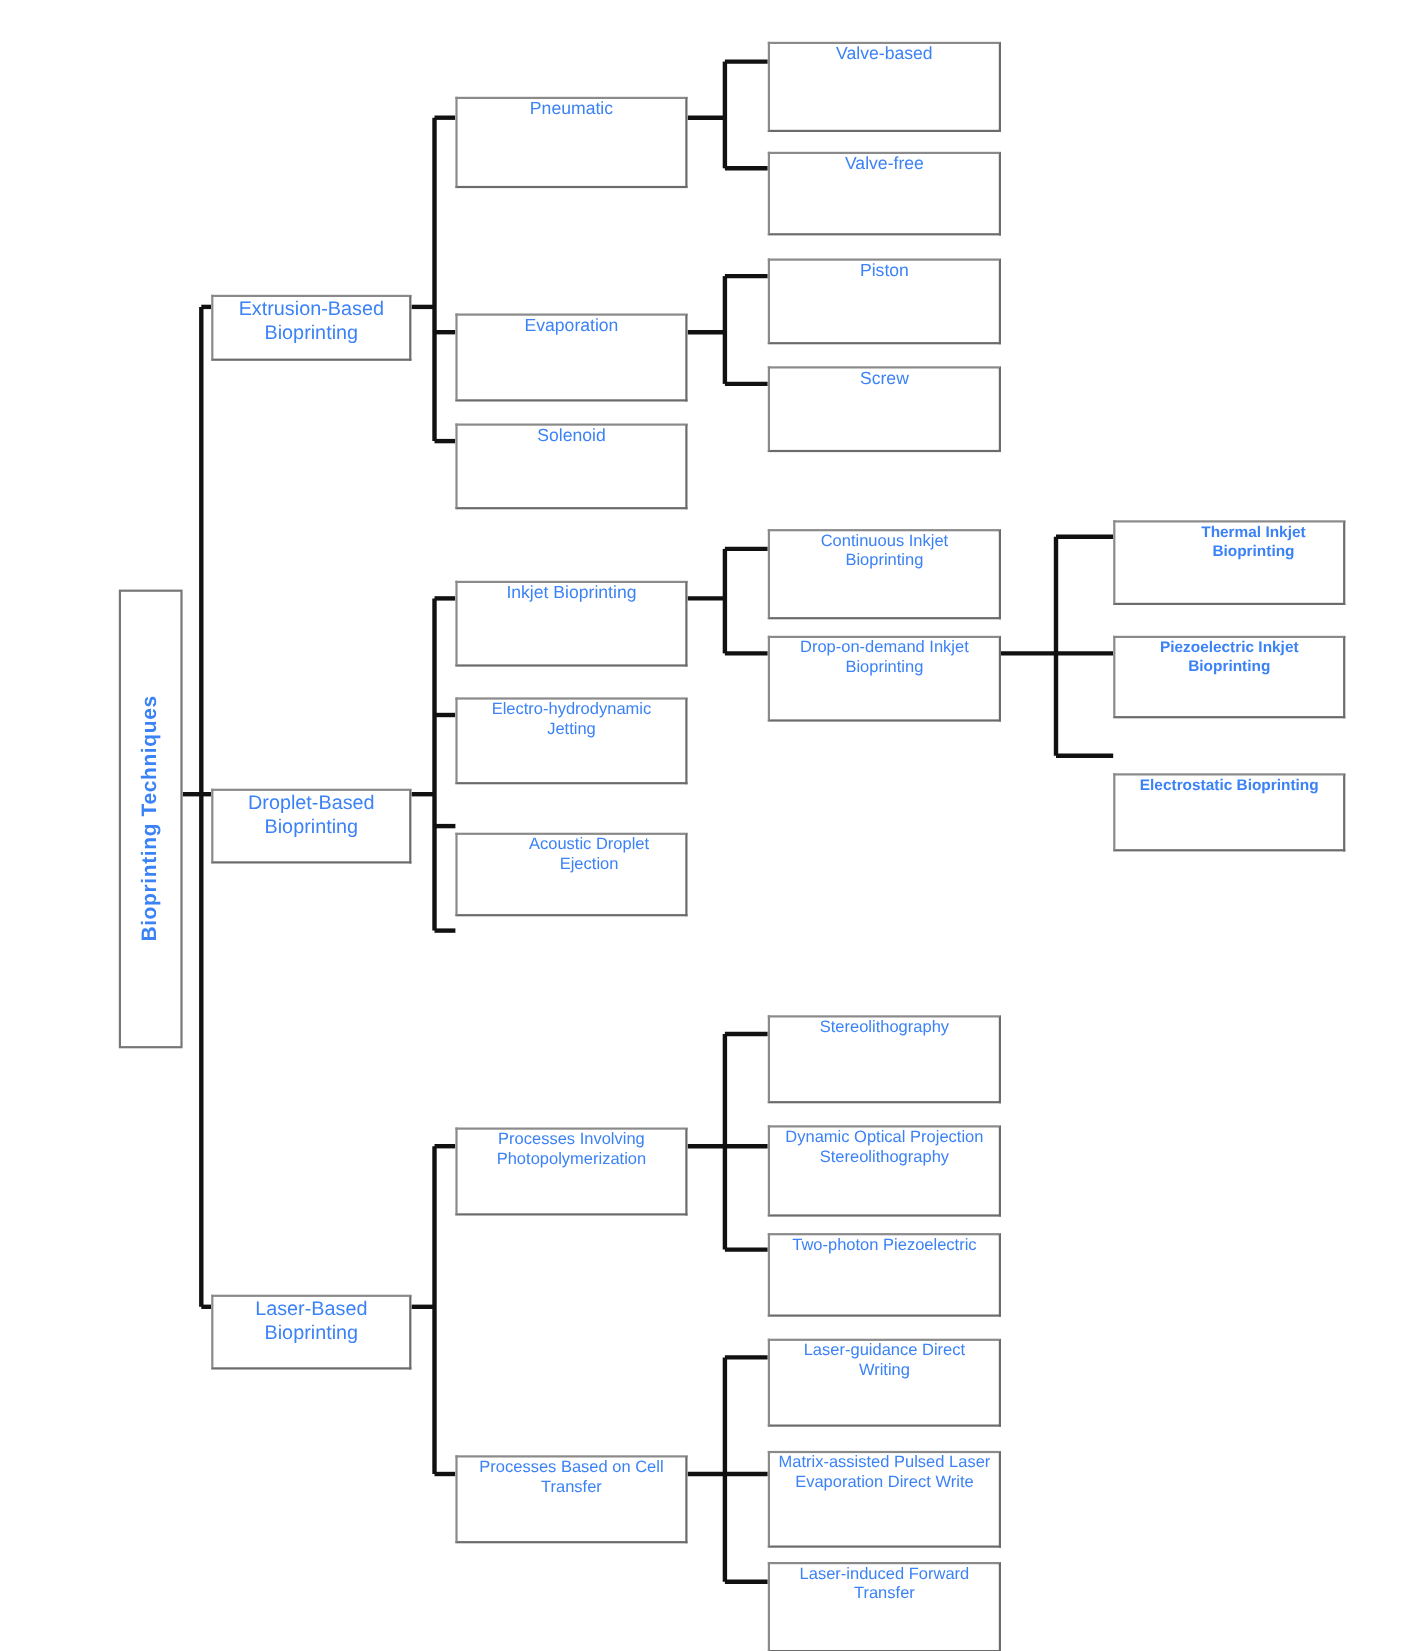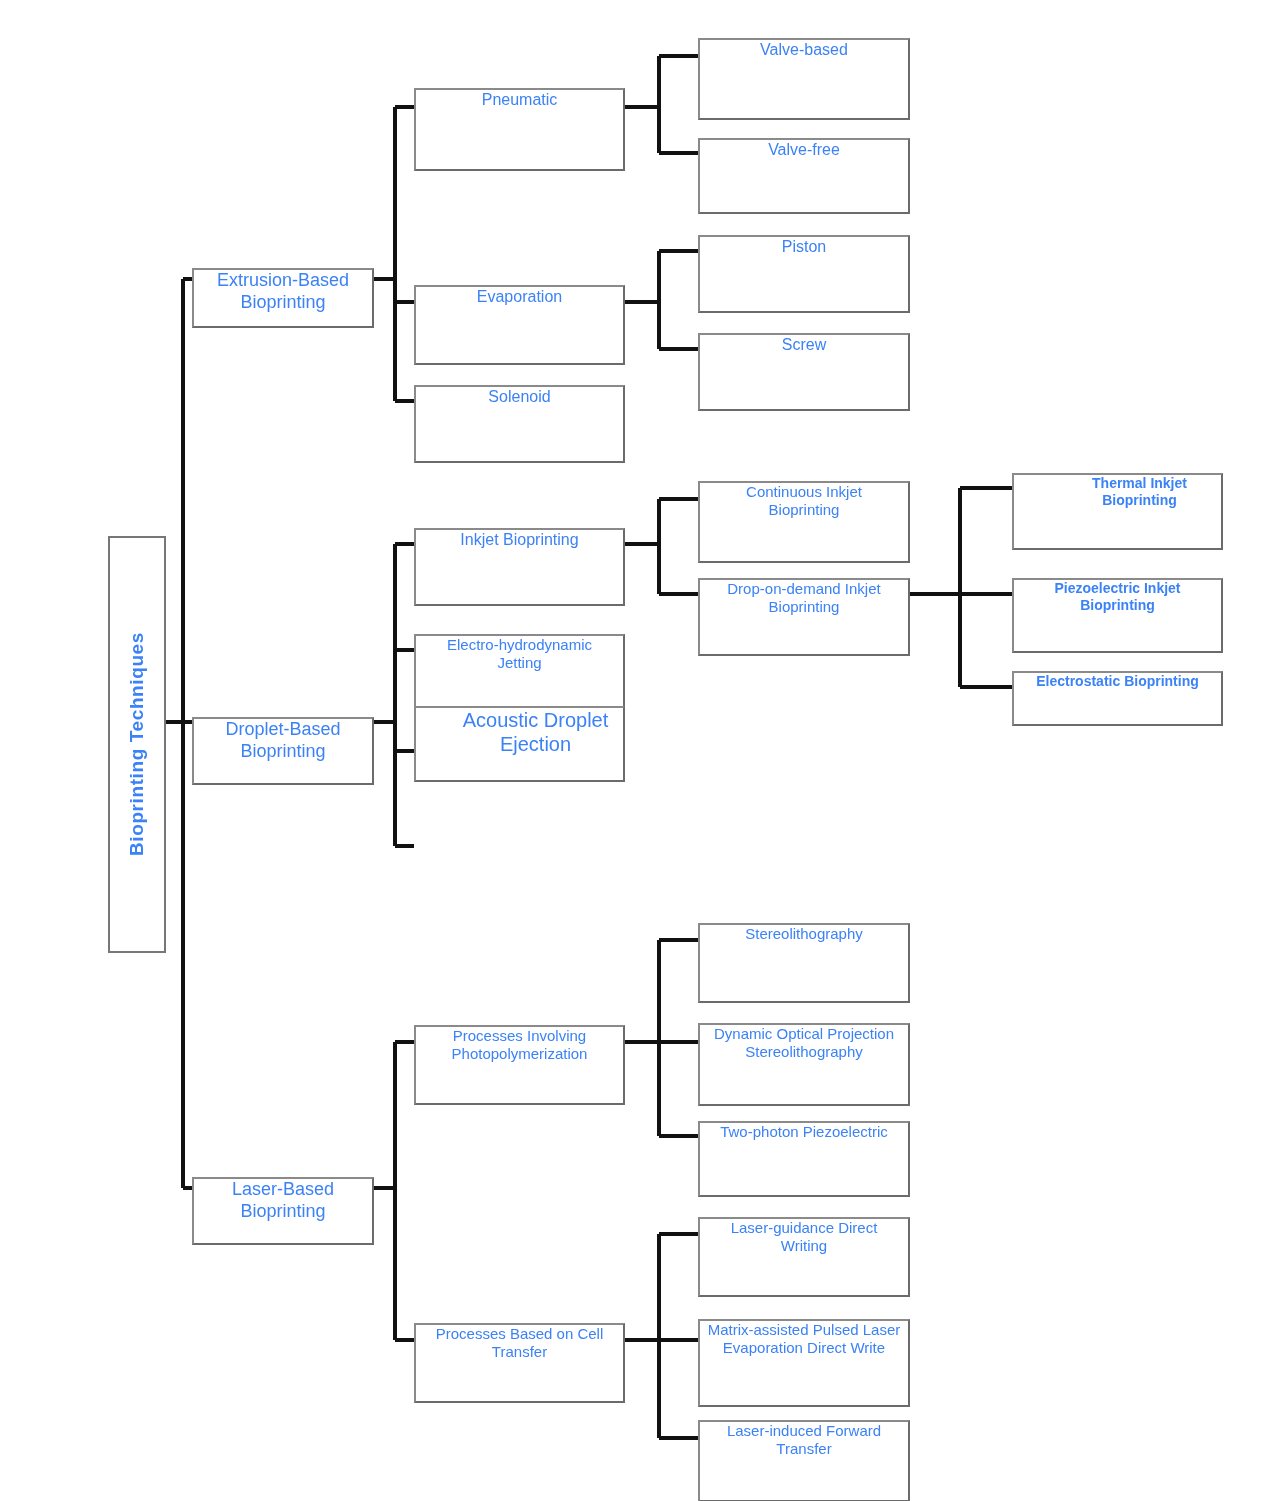--- a/index.html
+++ b/index.html
@@ -74,21 +74,21 @@
   .lvl2 {
     left: 414px;
     width: 211px;
     font-size: 16px;
   }
   #node-pneumatic { top: 65px;   height: 83px; }
   #node-mechanic  { top: 262px;  height: 80px; }
   #node-solenoid  { top: 362px;  height: 78px; }
   #node-inkjet    { top: 505px;  height: 78px; }
   #node-ehdj      { top: 611px;  height: 79px; font-size: 15px; }
-  #node-acoustic  { top: 683px;  height: 76px; font-size: 20px; padding-left: 32px; }
+  #node-acoustic  { top: 734px;  height: 76px; font-size: 15px; padding-left: 32px; }
   #node-microvalve{ top: 807px;  height: 78px; font-size: 15px; }
   #node-photopoly { top: 1002px; height: 80px; font-size: 15px; }
   #node-celltrans { top: 1300px; height: 80px; font-size: 15px; }
 
   
   .lvl3 {
     left: 698px;
     width: 212px;
     font-size: 16px;
   }
@@ -107,21 +107,21 @@
 
   
   .lvl4 {
     left: 1012px;
     width: 211px;
     font-size: 14px;
     font-weight: bold;
   }
   #node-thermal  { top: 450px; height: 77px; padding-left: 44px; }
   #node-piezo    { top: 555px; height: 75px; }
-  #node-estatic  { top: 648px; height: 55px; }
+  #node-estatic  { top: 680px; height: 71px; }
 </style>
 </head>
 <body>
 
 <div id="canvas">
 
   <svg id="wires" viewBox="0 0 1280 1501" width="1280" height="1501" xmlns="http://www.w3.org/2000/svg">
     <g stroke="#111111" stroke-width="4" fill="none" stroke-linecap="butt">
 
       <path d="M166,722 L183,722"></path>

